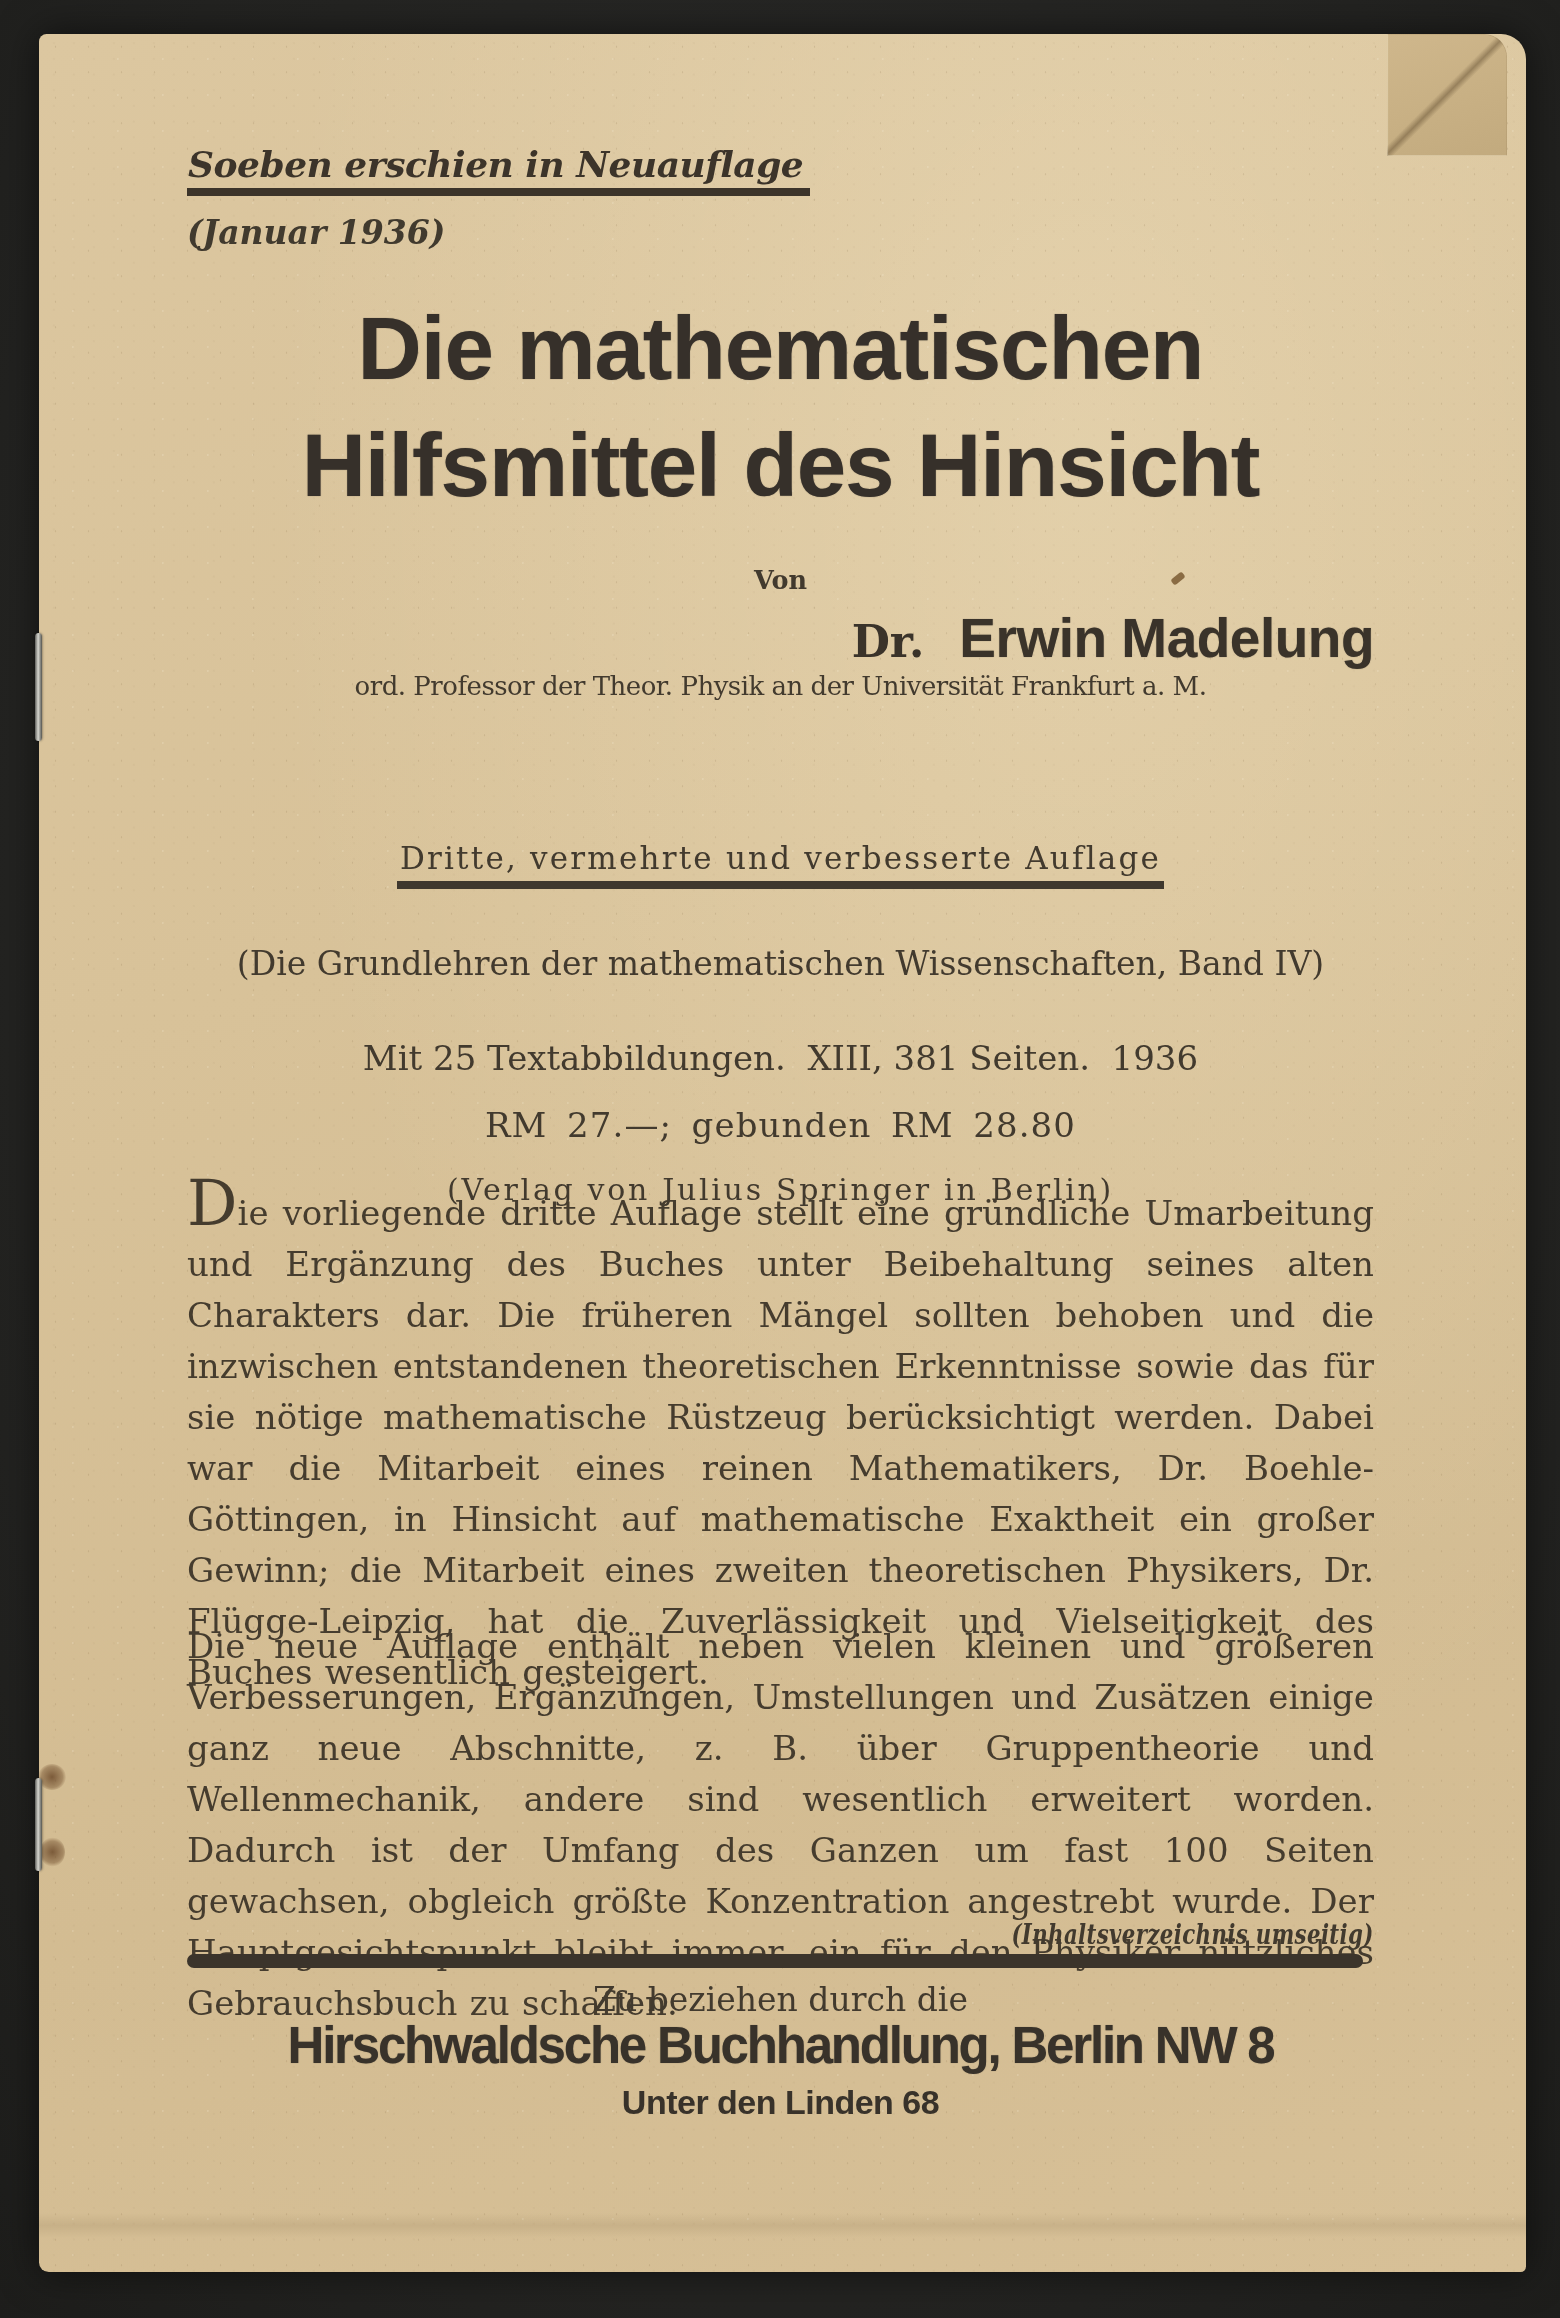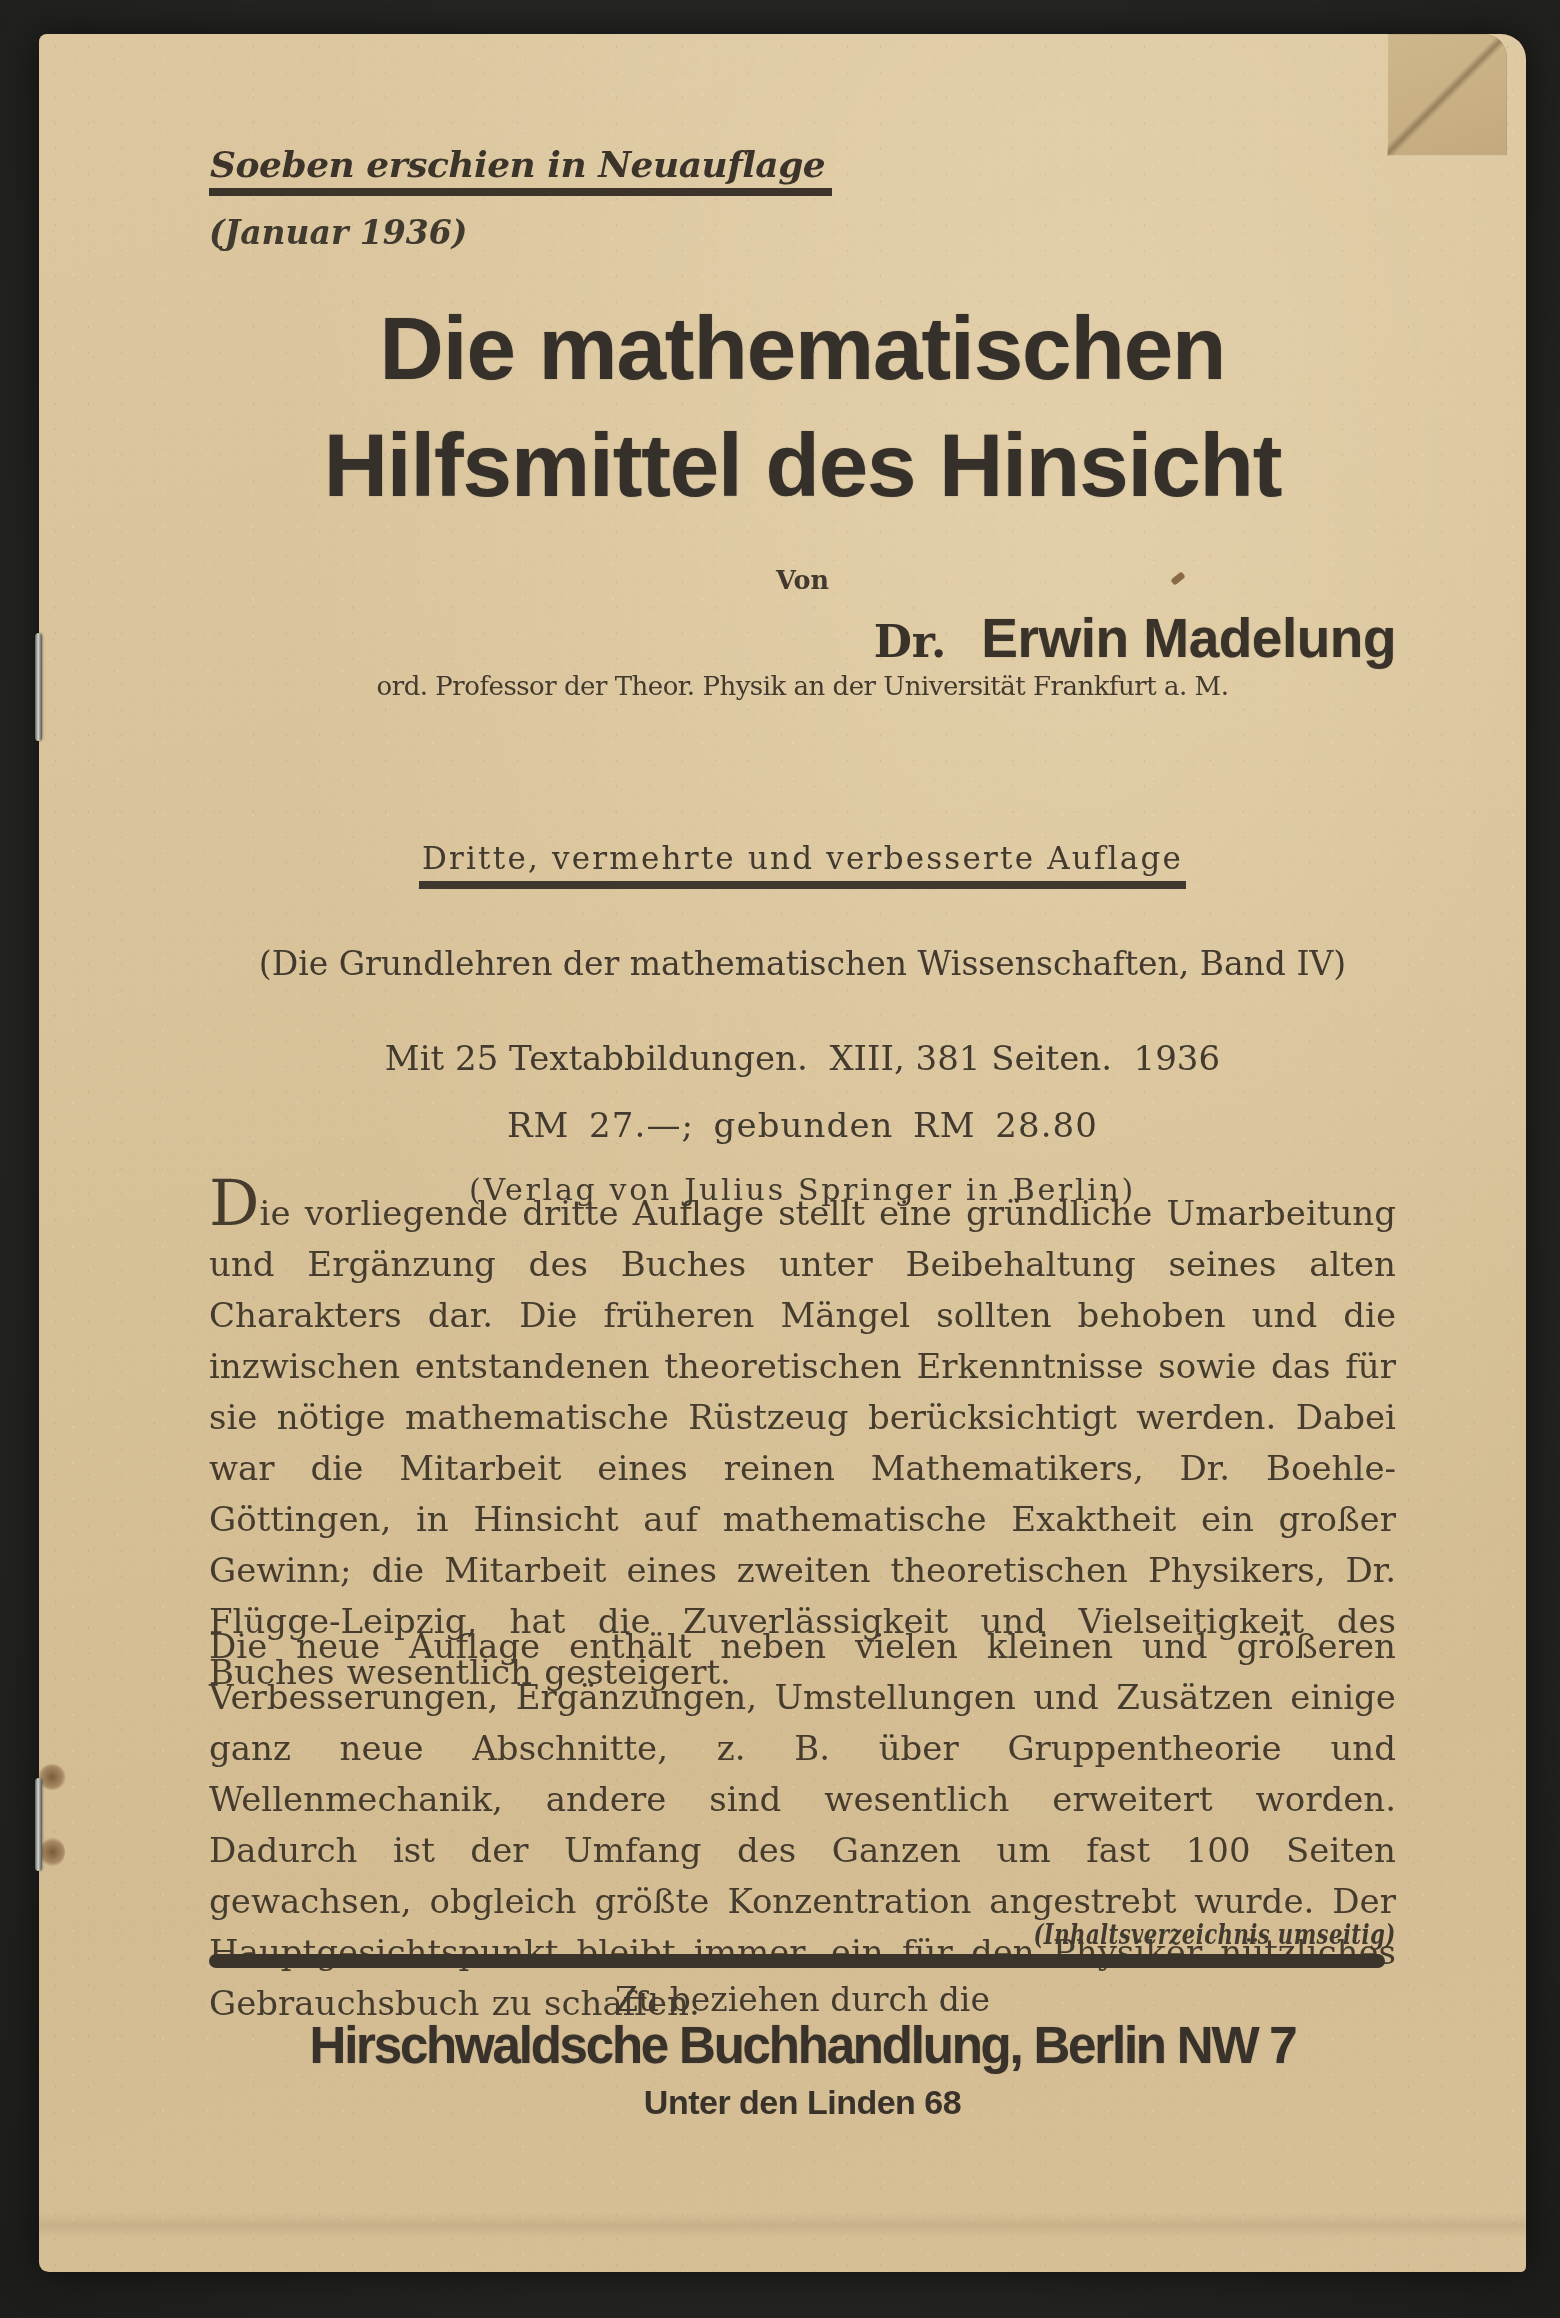--- a/index.html
+++ b/index.html
@@ -63,21 +63,21 @@
     background: radial-gradient(circle, rgba(94,58,28,0.75) 0%, rgba(110,75,42,0.45) 55%, transparent 75%);
   }
   .rust-a { left: -1.1px; top: 1730px; width: 28px; height: 26px; }
   .rust-b { left: 1.1px;  top: 1803px; width: 25px; height: 30px; }
   .stray-fleck {
     position: absolute; left: 1132px; top: 541px; width: 14px; height: 7px;
     background: #7a5a33; border-radius: 2.7px; transform: rotate(-38deg); opacity: 0.85;
   }
   
   .content {
-    position: absolute; left: 170px; top: 0; width: 1187px; height: 100%;
+    position: absolute; left: 148px; top: 0; width: 1187px; height: 100%;
     color: #423a2e;
   }
   .content > * { position: absolute; left: 0; width: 100%; margin: 0; }
 
   .announcement-wrap { top: 110px; text-align: left; }
   .announcement {
     display: inline-block;
     font: 700 italic 36px/40px "DejaVu Serif", serif;
     letter-spacing: -0.5px; color: #3c342a;
     border-bottom: 8.1px solid #3c342a; padding: 0 6.5px 3.8px 1.1px;
@@ -208,20 +208,20 @@
       <p class="body-para para-2">Die neue Auflage enthält neben vielen kleinen und größeren Verbesserungen, Ergänzungen, Umstellungen und Zusätzen einige ganz neue Abschnitte, z. B. über Gruppentheorie und Wellenmechanik, andere sind wesentlich erweitert worden. Dadurch ist der Umfang des Ganzen um fast 100 Seiten gewachsen, obgleich größte Konzentration angestrebt wurde. Der Hauptgesichtspunkt bleibt immer, ein für den Physiker nützliches Gebrauchsbuch zu schaffen.</p>
 
       <div class="contents-note">
         <span>(Inhaltsverzeichnis umseitig)</span>
       </div>
 
       <div class="divider-rule"></div>
 
       <div class="order-line">Zu beziehen durch die</div>
 
-      <div class="bookstore-name">Hirschwaldsche Buchhandlung, Berlin NW 7</div>
+      <div class="bookstore-name">Hirschwaldsche Buchhandlung, Berlin NW 8</div>
 
       <div class="bookstore-address">Unter den Linden 68</div>
 
     </div>
   </div>
 </div>
 
 
 </body></html>

